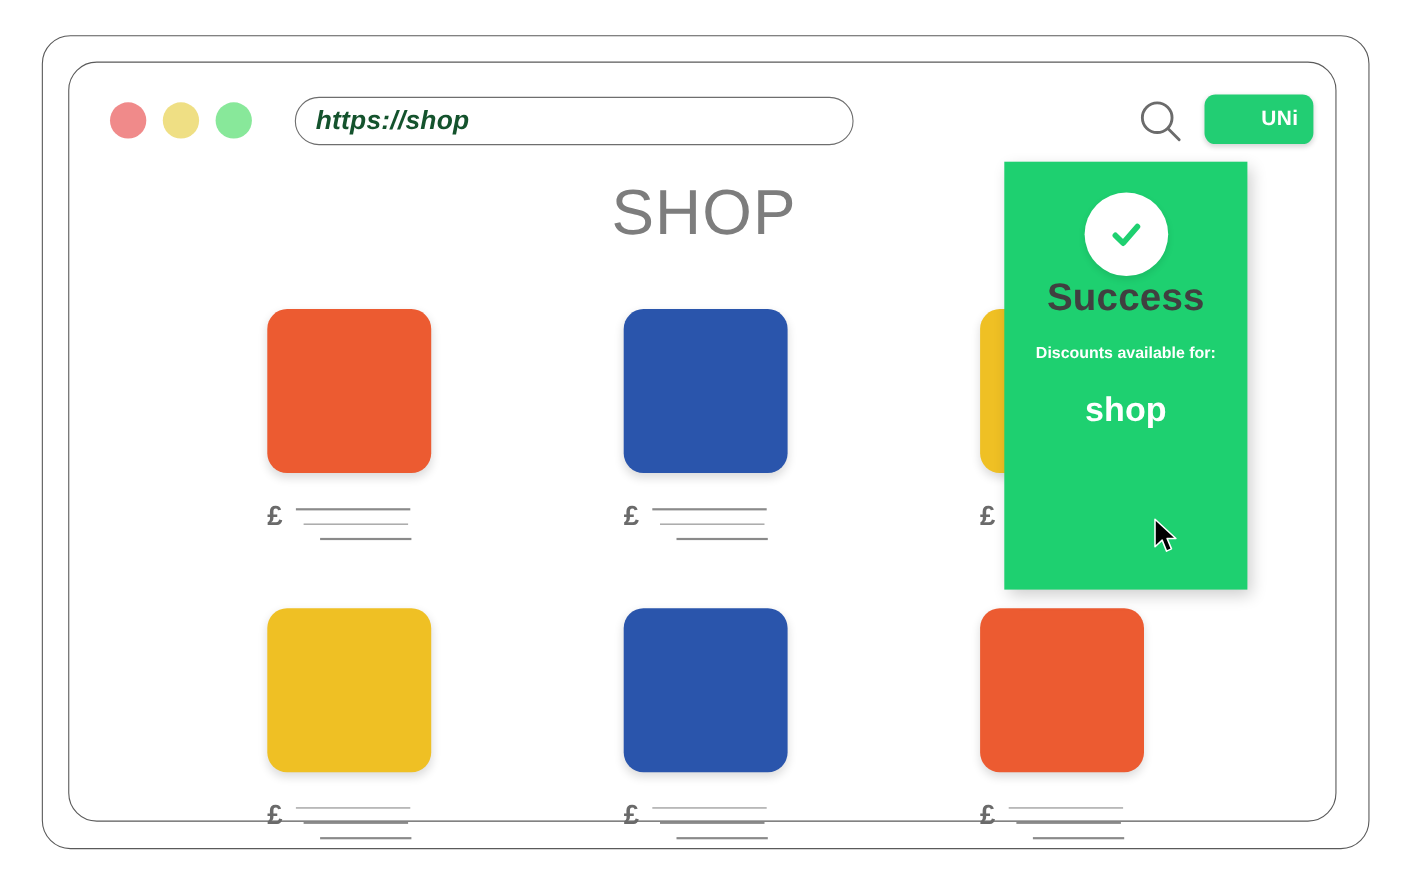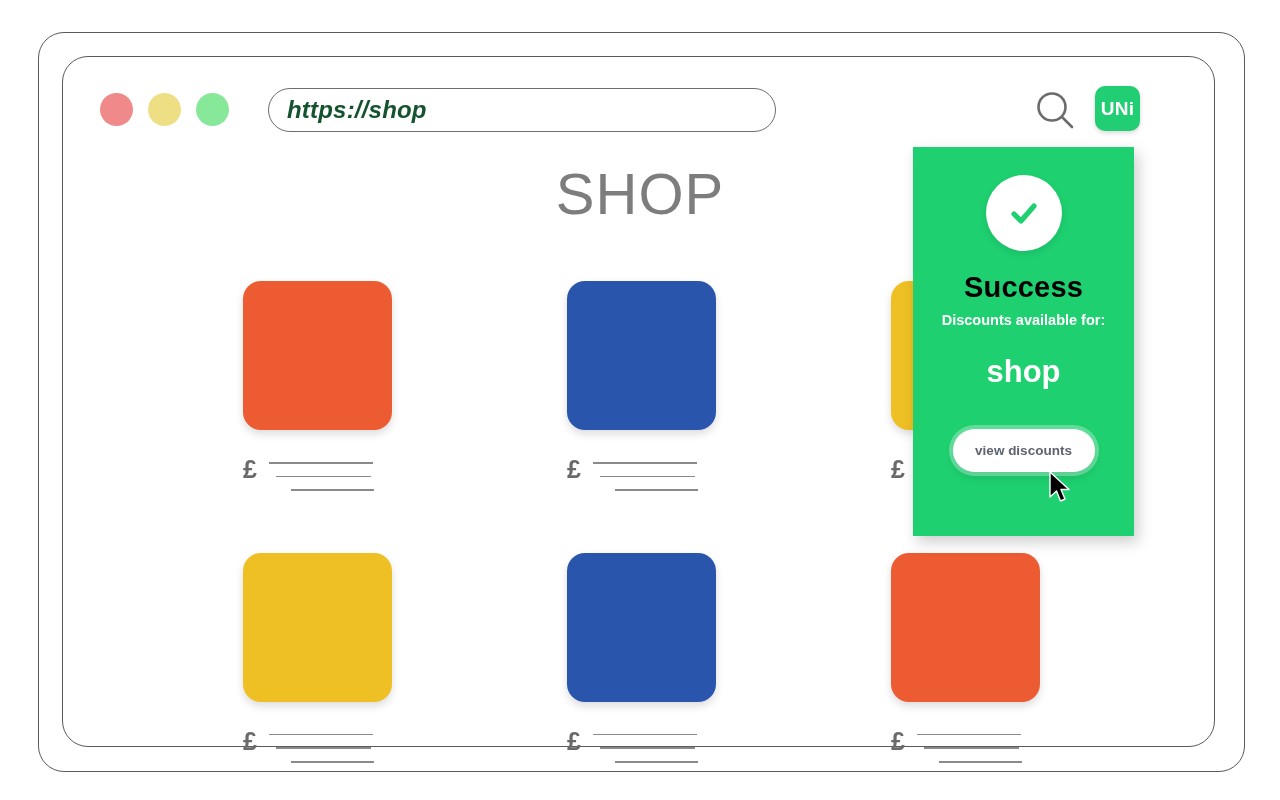--- a/index.html
+++ b/index.html
@@ -91,28 +91,29 @@
   .search-icon {
     left: 1032px;
     top: 88px;
     width: 46px;
     height: 46px;
   }
 
   .uni-badge {
     left: 1095px;
     top: 86px;
-    width: 45px;
+    width: 61px;
     height: 45px;
     background: #22ce73;
     border-radius: 10px;
     display: flex;
     align-items: center;
     justify-content: center;
     box-shadow: 0 2px 5px rgba(0,0,0,0.16);
+    padding-left: 38px;
   }
   .uni-badge span {
     color: #ffffff;
     font-size: 19px;
     font-weight: bold;
     letter-spacing: 0.3px;
   }
 
   
   .page-title {
@@ -191,28 +192,27 @@
     height: 76px;
     border-radius: 50%;
     background: #ffffff;
     margin: 28px auto 0 auto;
     display: flex;
     align-items: center;
     justify-content: center;
     box-shadow: 0 3px 7px rgba(0,0,0,0.10);
   }
   .success-heading {
-    margin-top: 20px;
-    color: #000000;
-    font-size: 29px;
+    color: #404040;
+    font-size: 35px;
     font-weight: bold;
     letter-spacing: 0.2px;
   }
   .success-sub {
-    margin-top: 8px;
+    margin-top: 22px;
     color: #ffffff;
     font-size: 14.5px;
     font-weight: bold;
   }
   .success-domain {
     margin-top: 26px;
     color: #ffffff;
     font-size: 31px;
     font-weight: bold;
   }
@@ -356,21 +356,20 @@
 
   <div class="success-card">
     <div class="check-circle">
       <svg width="40" height="40" viewBox="0 0 40 40" aria-hidden="true">
         <polyline points="10,21 17,28 30,13" fill="none" stroke="#1ed070" stroke-width="5.2" stroke-linecap="round" stroke-linejoin="round"></polyline>
       </svg>
     </div>
     <div class="success-heading">Success</div>
     <div class="success-sub">Discounts available for:</div>
     <div class="success-domain">shop</div>
-    <button class="view-btn">view discounts</button>
   </div>
 
   <div class="cursor">
     <svg width="26" height="36" viewBox="0 0 26 36" aria-hidden="true">
       <path d="M2,2 L2,27 L8.5,21 L12.5,31 L17,29 L13,19.5 L21,19.5 Z" fill="#000000" stroke="#ffffff" stroke-width="1.4" stroke-linejoin="round"></path>
     </svg>
   </div>
 
 </div>
 

